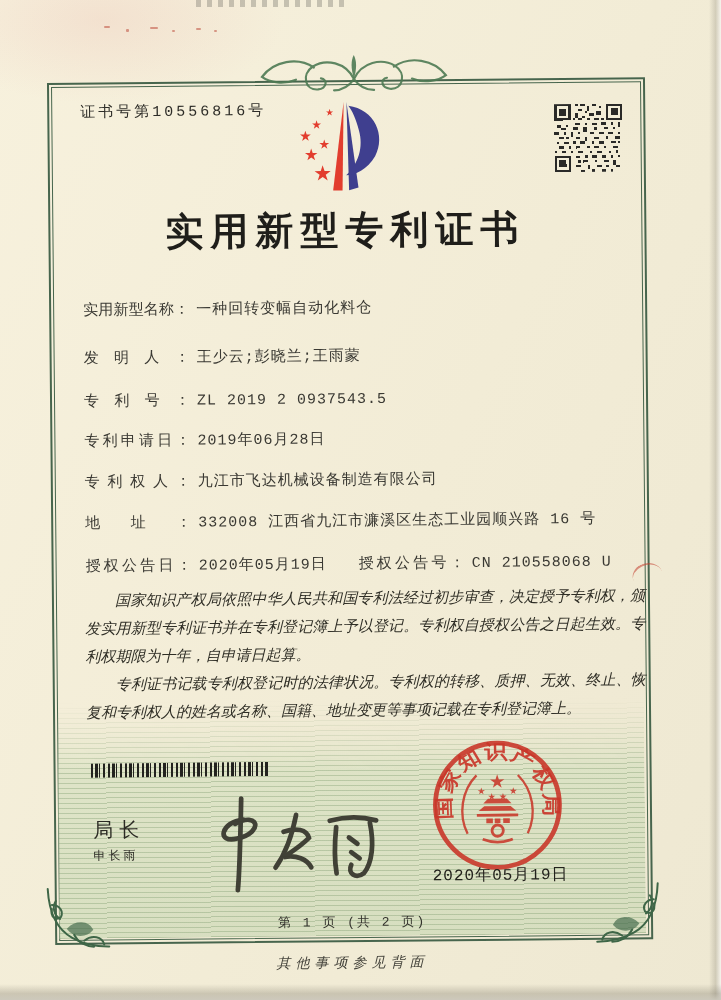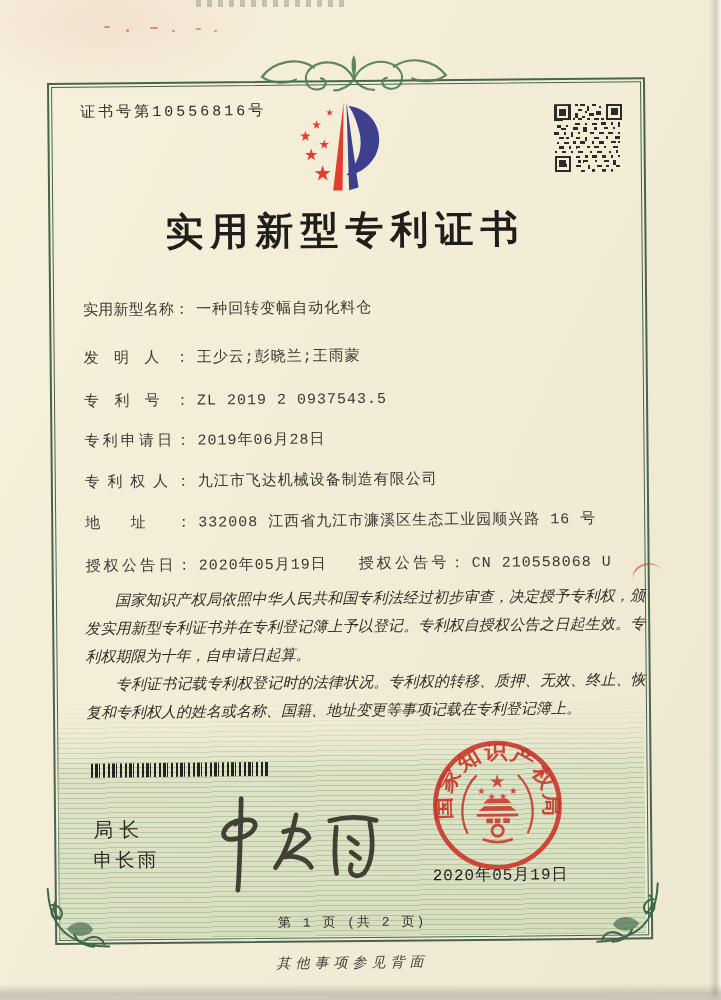--- a/index.html
+++ b/index.html
@@ -28,21 +28,21 @@
   .fvalue{margin-left:7px;letter-spacing:1px;}
   .r1{top:298px}.r2{top:346px}.r3{top:389px}.r4{top:429px}.r5{top:470px}.r6{top:511px}.r7{top:554px}
   .r7b{left:358px;top:554px}
   .paras{position:absolute;left:84px;top:586px;width:560px;font-size:15px;line-height:28px;
     text-align:justify;color:#2f2e26;font-style:italic;}
   .paras p{margin:0;text-indent:2em;}
   .barcode{position:absolute;left:88px;top:761px;width:178px;height:14px;
     background:repeating-linear-gradient(90deg,#23231f 0 2px,transparent 2px 4px,#23231f 4px 7px,
       transparent 7px 8px,#23231f 8px 9px,transparent 9px 12px,#23231f 12px 14px,transparent 14px 17px);}
   .signer-title{position:absolute;left:90px;top:814px;font-size:20px;letter-spacing:6px;color:#2b2a24;}
-  .signer-name{position:absolute;left:90px;top:845px;font-size:19px;letter-spacing:3px;color:#2b2a24;}
+  .signer-name{position:absolute;left:90px;top:845px;font-size:12px;letter-spacing:3px;color:#2b2a24;}
   .signature{position:absolute;left:192px;top:790px;width:200px;height:102px;}
   .seal{position:absolute;left:424px;top:736px;width:141px;height:141px;}
   .seal-date{position:absolute;left:422px;top:866px;width:150px;text-align:center;font-size:16px;
     letter-spacing:1px;color:#22211c;z-index:3;}
   .page-info{position:absolute;left:51px;top:913px;width:594px;text-align:center;font-size:13px;
     letter-spacing:2px;color:#33322c;}
   .back-note{position:absolute;left:51px;top:954px;width:594px;text-align:center;font-size:14px;
     letter-spacing:5px;color:#45443c;font-style:italic;}
   .orn-top{position:absolute;left:258px;top:52px;width:200px;height:52px;}
   .orn-br{position:absolute;left:588px;top:882px;width:72px;height:66px;}

